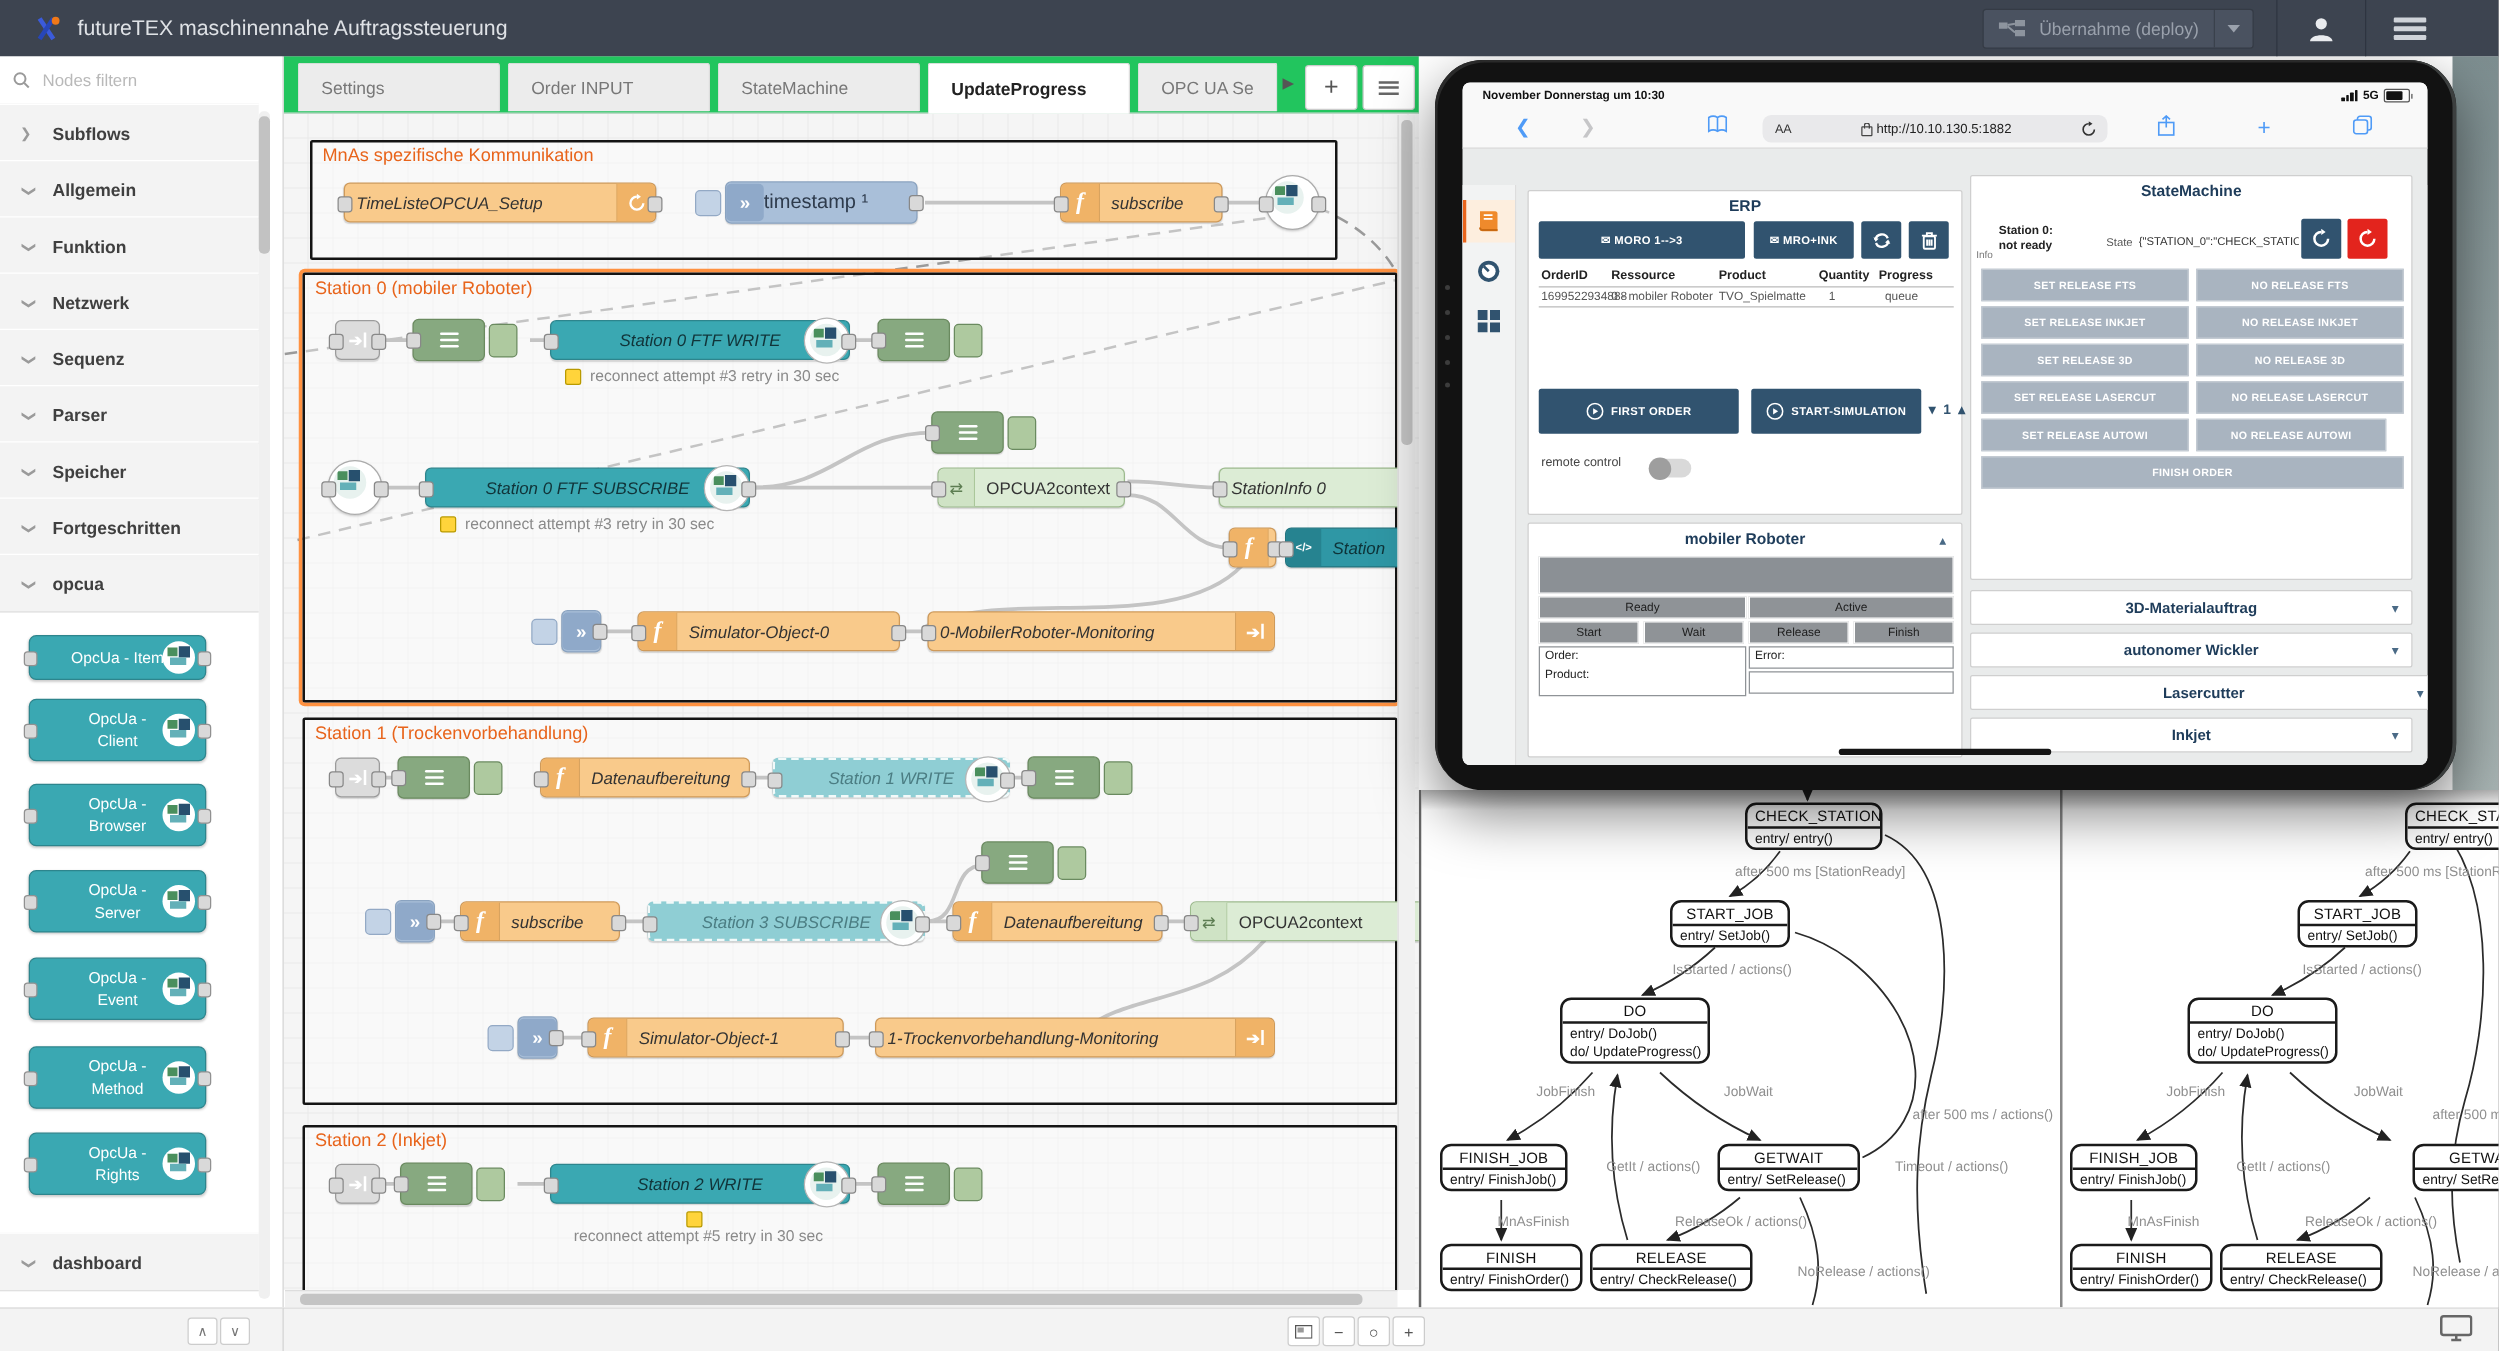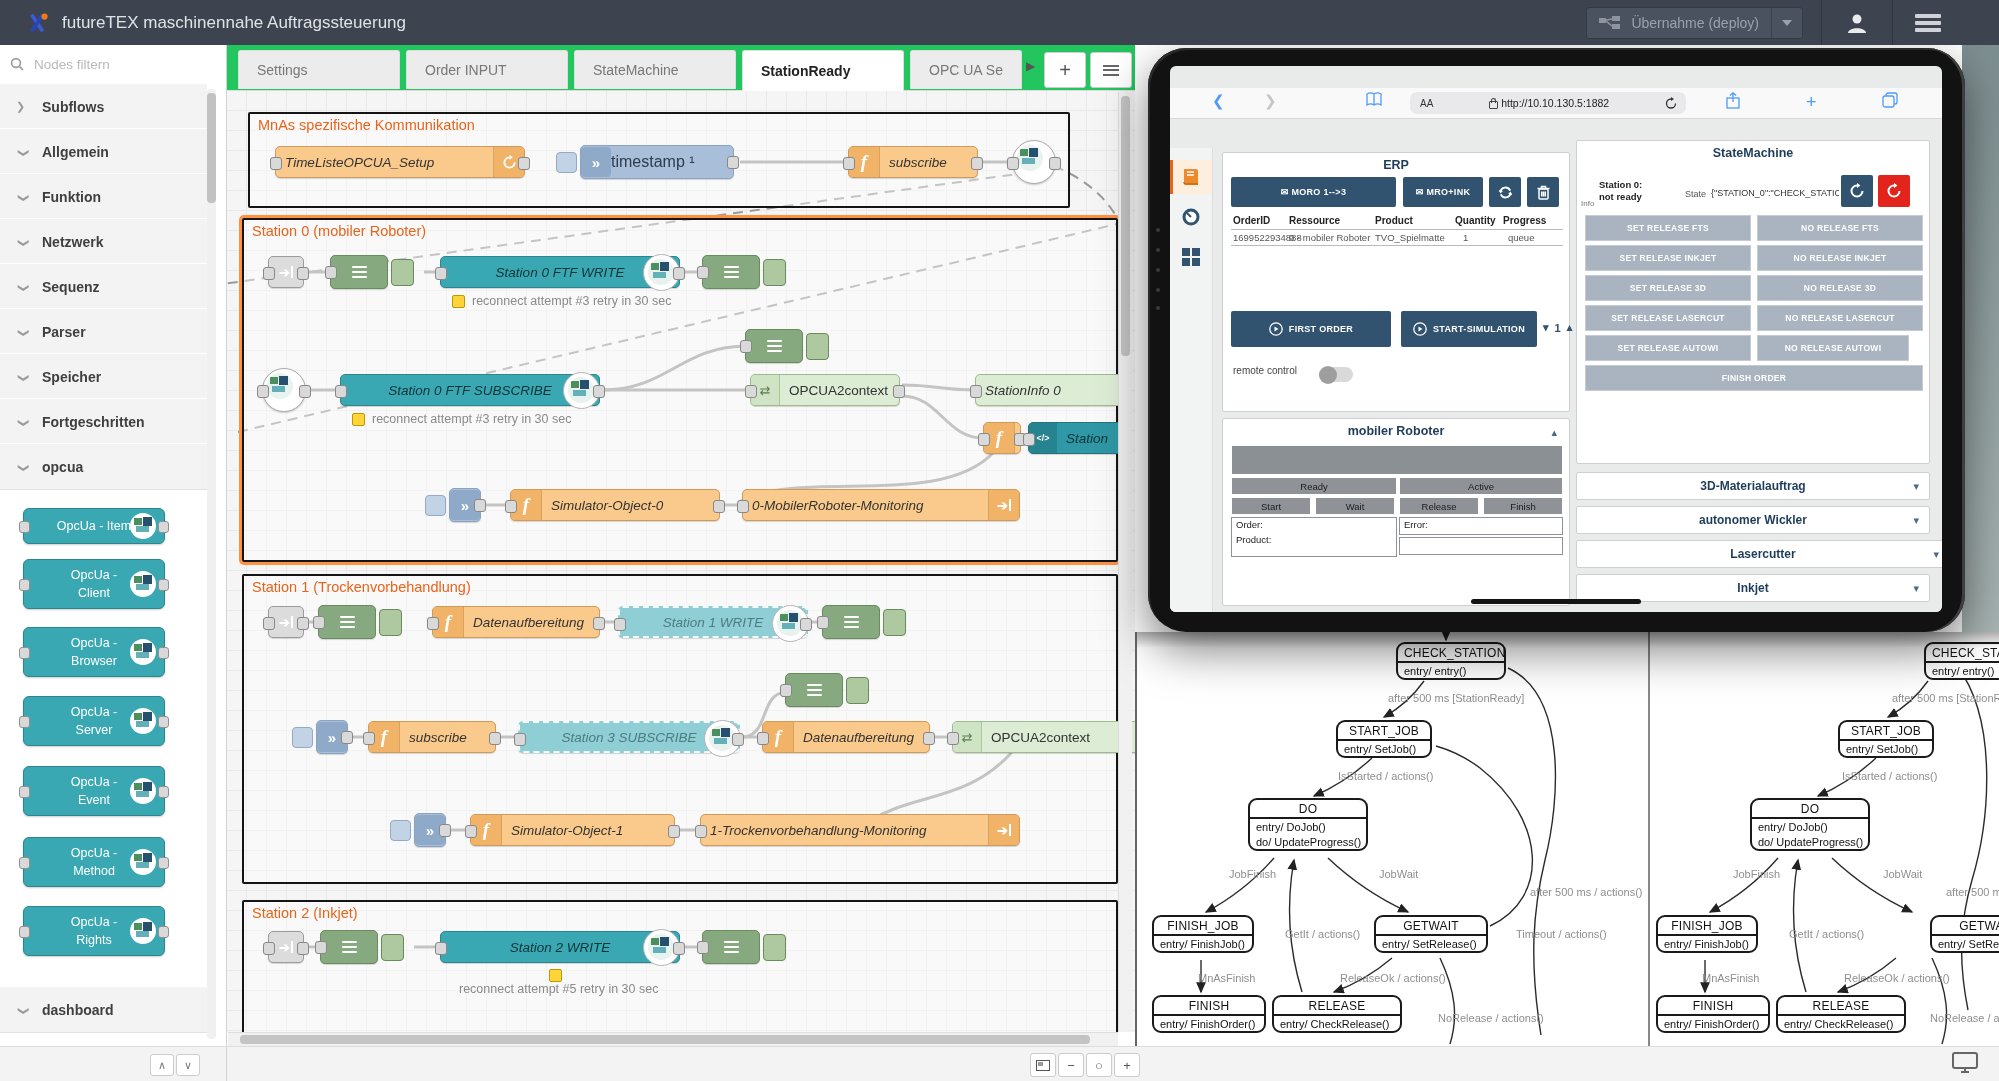--- a/index.html
+++ b/index.html
@@ -360,21 +360,21 @@
   </div>
   <div id="pal-footer">
     <div class="palf-btn" style="left:150px">∧</div>
     <div class="palf-btn" style="left:176px">∨</div>
   </div>
 
   <div id="tabbar">
       <div class="tab" style="left: 12px; width: 162px;">Settings</div>
       <div class="tab" style="left: 180px; width: 162px;">Order INPUT</div>
       <div class="tab" style="left: 348px; width: 162px;">StateMachine</div>
-      <div class="tab active" style="left: 516px; width: 162px;">StationReady</div>
+      <div class="tab active" style="left: 516px; width: 162px;">UpdateProgress</div>
       <div class="tab" style="left: 684px; width: 112px;">OPC UA Se</div>
       <div class="tab-chevr" style="left: 800px;">▶</div>
       <div class="tab-sq" style="left: 818px; width: 40px;">+</div>
       <div class="tab-sq list-ic" style="left: 864px; width: 40px;">
         <div>
           <span></span>
           <span></span>
           <span></span>
         </div>
       </div>
@@ -920,20 +920,35 @@
 
   <div id="rightstrip"></div>
 
   <div id="tablet">
     <div class="bezeldot" style="top:180px"></div>
     <div class="bezeldot" style="top:200px"></div>
     <div class="bezeldot" style="top:220px"></div>
     <div class="bezeldot" style="top:240px"></div>
     <div class="bezeldot" style="top:258px"></div>
     <div id="screen">
+      <div id="sbar">
+        <span class="stime">November Donnerstag um 10:30</span>
+        <span class="sright">
+          <span class="sig">
+              <i style="height:3px"></i>
+              <i style="height:5px"></i>
+              <i style="height:7px"></i>
+              <i style="height:9px"></i>
+            </span>
+          <span>5G</span>
+          <span class="batt">
+              <i></i>
+            </span>
+        </span>
+      </div>
       <div id="safari">
         <span class="saf-ic" style="left:42px">❮</span>
         <span class="saf-ic" style="left:94px;color:#c6c6c8">❯</span>
         <svg class="saf-ic" style="left:196px" width="16" height="15" viewBox="0 0 16 15">
           <path d="M8 2 C6 .8 3 .8 1 2 V13 C3 11.8 6 11.8 8 13 C10 11.8 13 11.8 15 13 V2 C13 .8 10 .8 8 2 Z M8 2 V13" fill="none" stroke="#4f9bf7" stroke-width="1.3"></path>
         </svg>
         <div id="urlpill">
           <span class="aa">AA</span>
           <span class="url">
               <span class="lock"></span>

